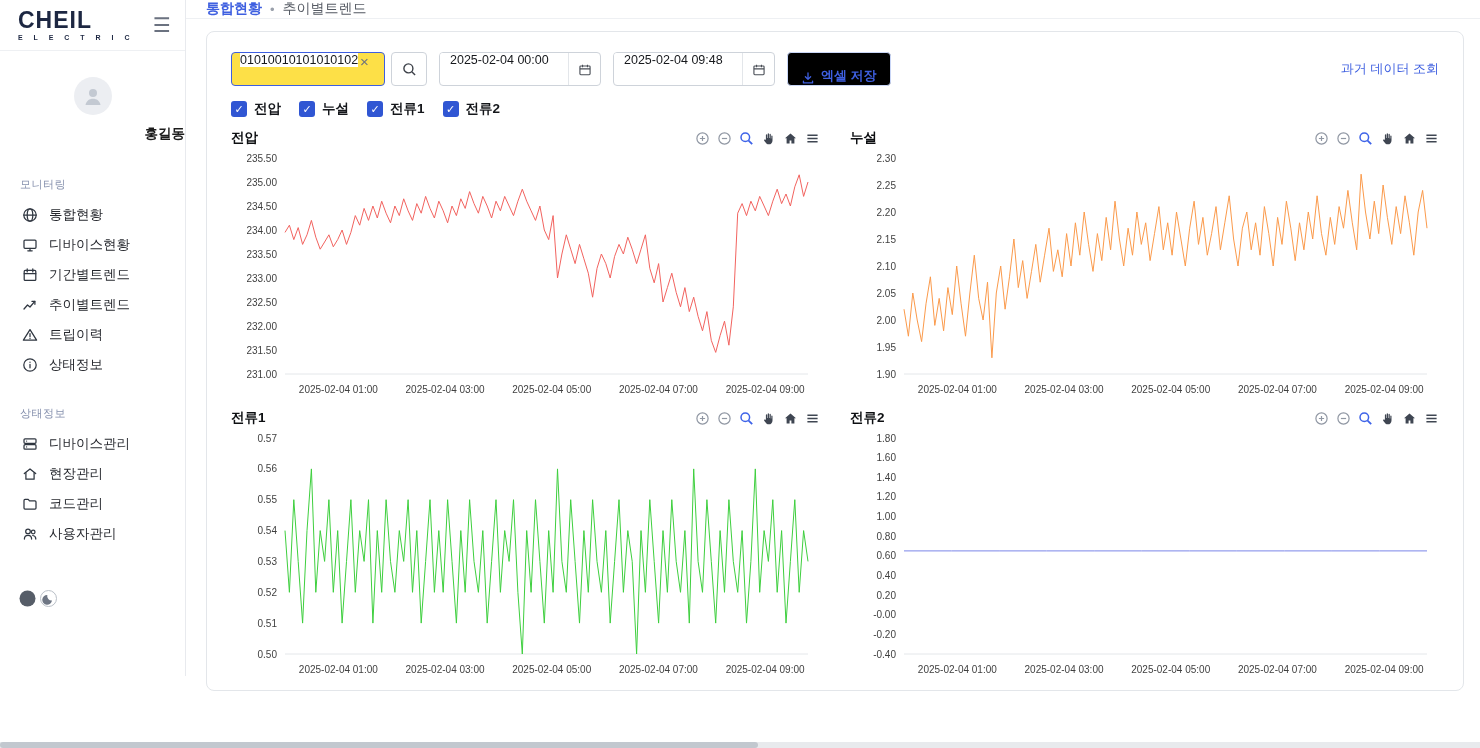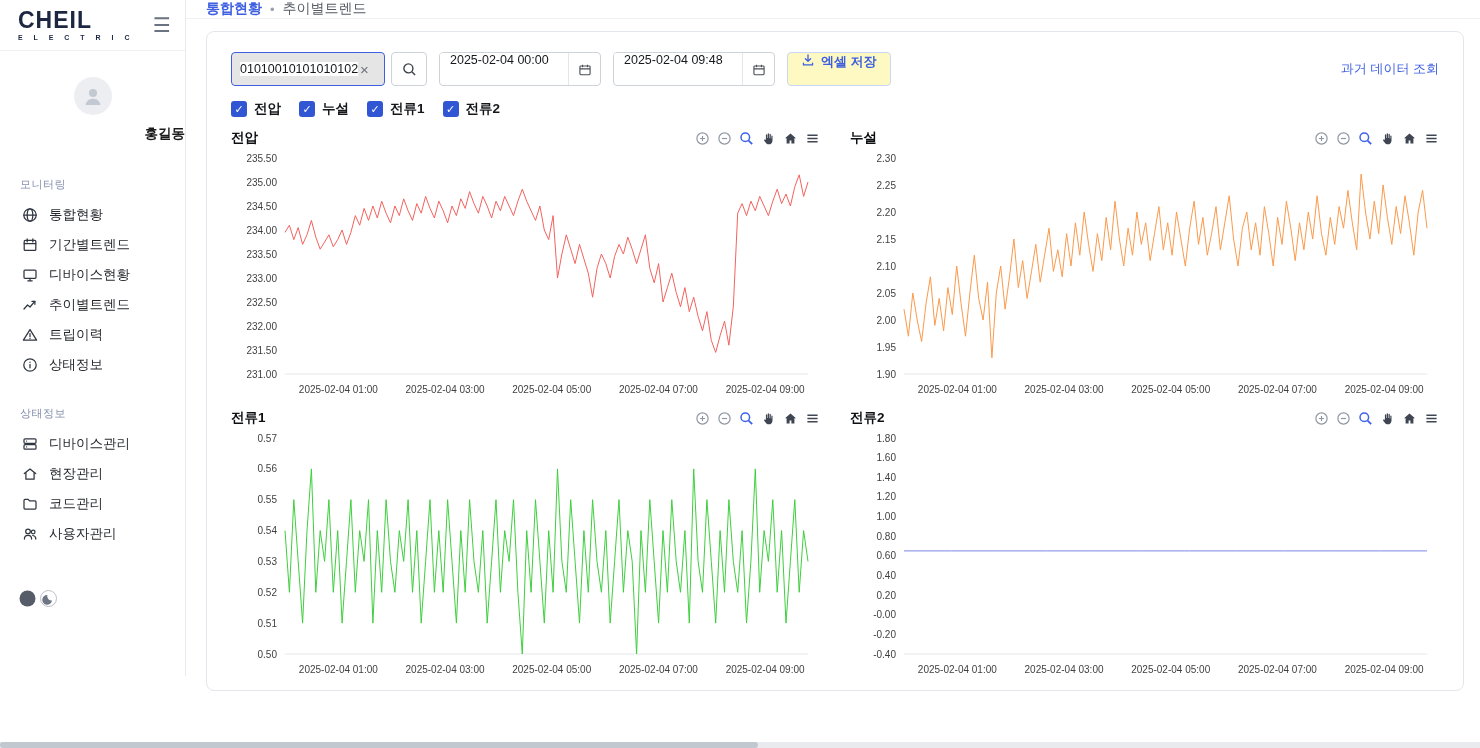--- a/index.html
+++ b/index.html
@@ -30,28 +30,28 @@
   .main{flex:1;display:flex;flex-direction:column;min-width:0}
   .header{height:51px;border-bottom:1px solid #eef0f3;display:flex;align-items:center;padding:0 20px;gap:8px}
   .crumb-parent{color:#3e5fe0;font-weight:700;font-size:14px;cursor:pointer}
   .crumb-sep{color:#9aa0ab;font-size:13px}
   .crumb-current{color:#555a63;font-size:14px}
 
   .content{flex:1;padding:12px 16px 12px 20px}
   .card{height:100%;border:1px solid #e3e6ea;border-radius:8px;background:#fff;padding:20px 24px 10px;display:flex;flex-direction:column}
 
   .controls-row{display:flex;align-items:center;gap:12px}
-  .search-box{display:flex;align-items:center;width:154px;height:34px;border:1.6px solid #3e5fe0;border-radius:4px;padding:0 6px 0 8px;background:#e5e5e5}
+  .search-box{display:flex;align-items:flex-start;width:154px;height:34px;border:1.6px solid #3e5fe0;border-radius:4px;padding:0 6px 0 8px;background:#fde047}
   .search-box input{border:none;outline:none;width:118px;font-size:12.5px;color:#16181c;font-family:inherit}
   .clear-x{color:#6e747d;font-size:15px;cursor:pointer;padding:0 2px}
   .icon-btn{width:36px;height:34px;border:1px solid #ced3da;border-radius:4px;background:#fff;display:flex;align-items:center;justify-content:center;cursor:pointer;margin-left:-6px}
   .date-box{display:flex;align-items:flex-start;height:34px;border:1px solid #ced3da;border-radius:4px;background:#fff;overflow:hidden}
   .date-box input{border:none;outline:none;width:128px;font-size:12.5px;color:#16181c;padding:0 10px;font-family:inherit}
   .cal-btn{width:32px;height:34px;display:flex;align-items:center;justify-content:center;border-left:1px solid #e3e6ea;cursor:pointer}
-  .excel-btn{height:34px;display:flex;align-items:flex-start;gap:6px;padding:0 13px;border:1px solid #c9d6f7;border-radius:4px;background:#fef9c3;color:#3e5fe0;font-size:13px;font-weight:700;cursor:pointer;font-family:inherit}
+  .excel-btn{height:34px;display:flex;align-items:flex-end;gap:6px;padding:0 13px;border:1px solid #c9d6f7;border-radius:4px;background:#000000;color:#3e5fe0;font-size:13px;font-weight:700;cursor:pointer;font-family:inherit}
   .history-link{margin-left:auto;color:#3e5fe0;font-size:13px;text-decoration:none;cursor:pointer}
 
   .check-row{display:flex;align-items:center;gap:18px;margin:14px 0 8px}
   .check{display:flex;align-items:center;gap:7px;cursor:pointer}
   .cb{width:16px;height:16px;border-radius:3px;background:#3056d3;color:#fff;font-size:11px;display:flex;align-items:center;justify-content:center;font-weight:700}
   .check .lbl{font-size:13.5px;color:#15171b;font-weight:600}
 
   .charts{flex:1;display:grid;grid-template-columns:1fr 1fr;column-gap:30px;row-gap:6px}
   .chart-panel{display:flex;flex-direction:column;min-width:0}
   .chart-head{display:flex;align-items:center;justify-content:space-between;height:24px}
@@ -100,34 +100,34 @@
               <circle cx="8" cy="8" r="6.2"></circle>
               <ellipse cx="8" cy="8" rx="2.8" ry="6.2"></ellipse>
               <path d="M1.8 8h12.4"></path>
             </svg>
           </span>
         <span>통합현황</span>
       </div>
       <div class="nav-item">
         <span class="nicon">
             <svg viewBox="0 0 16 16">
+              <rect x="2" y="3" width="12" height="8.3" rx="1"></rect>
+              <path d="M5.8 13.8h4.4M8 11.3v2.5"></path>
+            </svg>
+          </span>
+        <span>디바이스현황</span>
+      </div>
+      <div class="nav-item">
+        <span class="nicon">
+            <svg viewBox="0 0 16 16">
               <rect x="2.2" y="3.4" width="11.6" height="10" rx="1"></rect>
               <path d="M2.2 6.7h11.6M5.2 1.9v3M10.8 1.9v3"></path>
             </svg>
           </span>
         <span>기간별트렌드</span>
-      </div>
-      <div class="nav-item">
-        <span class="nicon">
-            <svg viewBox="0 0 16 16">
-              <rect x="2" y="3" width="12" height="8.3" rx="1"></rect>
-              <path d="M5.8 13.8h4.4M8 11.3v2.5"></path>
-            </svg>
-          </span>
-        <span>디바이스현황</span>
       </div>
       <div class="nav-item">
         <span class="nicon">
             <svg viewBox="0 0 16 16">
               <path d="M2 12l3.5-4 2.5 2 4.8-5.7"></path>
               <path d="M9.9 4.3h3v3"></path>
             </svg>
           </span>
         <span>추이별트렌드</span>
       </div>

